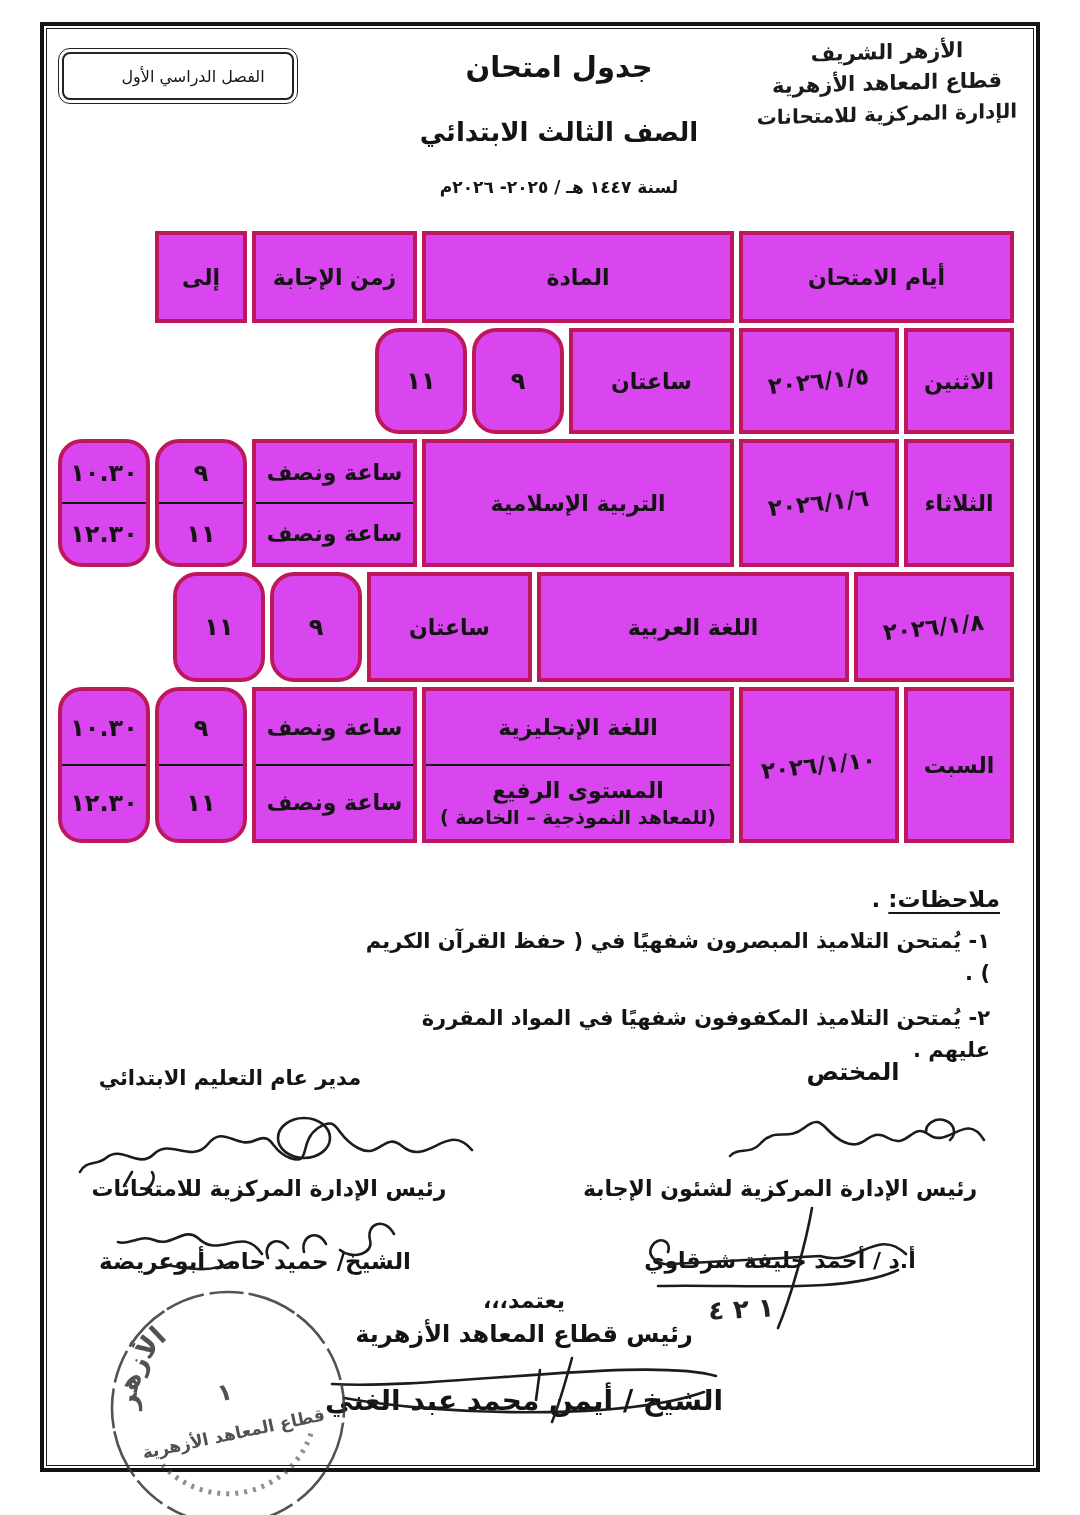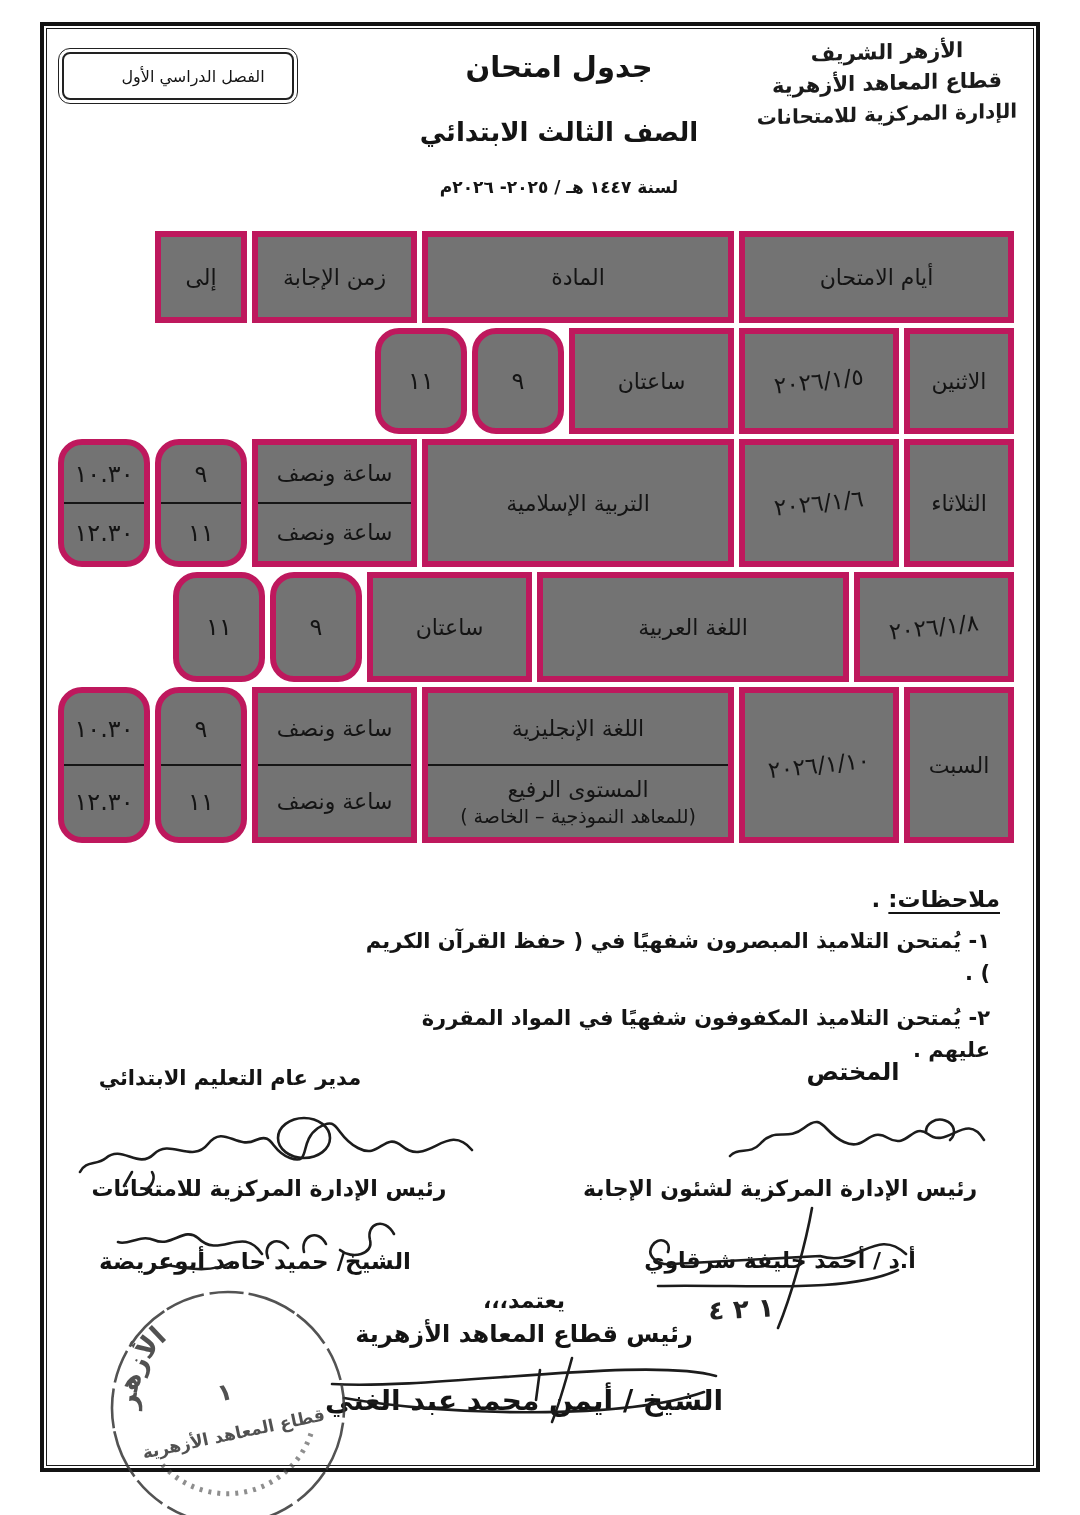--- a/index.html
+++ b/index.html
@@ -21,23 +21,23 @@
   .title-l3 { font-size:17px; font-weight:bold; margin-top:30px; }
   .org-block { position:absolute; right:18px; top:14px; width:262px; text-align:center;
     font-weight:bold; color:#1b1b1b; transform:skewY(-1.5deg); }
   .org-l1 { font-size:21px; }
   .org-l2 { font-size:21px; margin-top:7px; }
   .org-l3 { font-size:20px; margin-top:7px; letter-spacing:-0.5px; }
 
   
   .exam-table { position:absolute; right:22px; top:205px; width:956px; }
   .t-row { display:flex; gap:5px; margin-bottom:5px; }
-  .cell { border:6px solid #be185d; background:#737373; display:flex;
+  .cell { border:4px solid #be185d; background:#d946ef; display:flex;
     align-items:center; justify-content:center; text-align:center;
-    font-weight:normal; font-size:22px; }
+    font-weight:bold; font-size:22px; }
   .col-day  { width:110px; }
   .col-date { width:160px; }
   .col-subj { width:312px; }
   .col-dur  { width:165px; }
   .col-from { width:92px;  }
   .col-to   { width:92px;  }
   .col-days-span { width:275px; }
   .h-row .cell { height:92px; font-size:22px; }
   .r-single .cell { height:106px; }
   .r-thu .cell { height:110px; }

